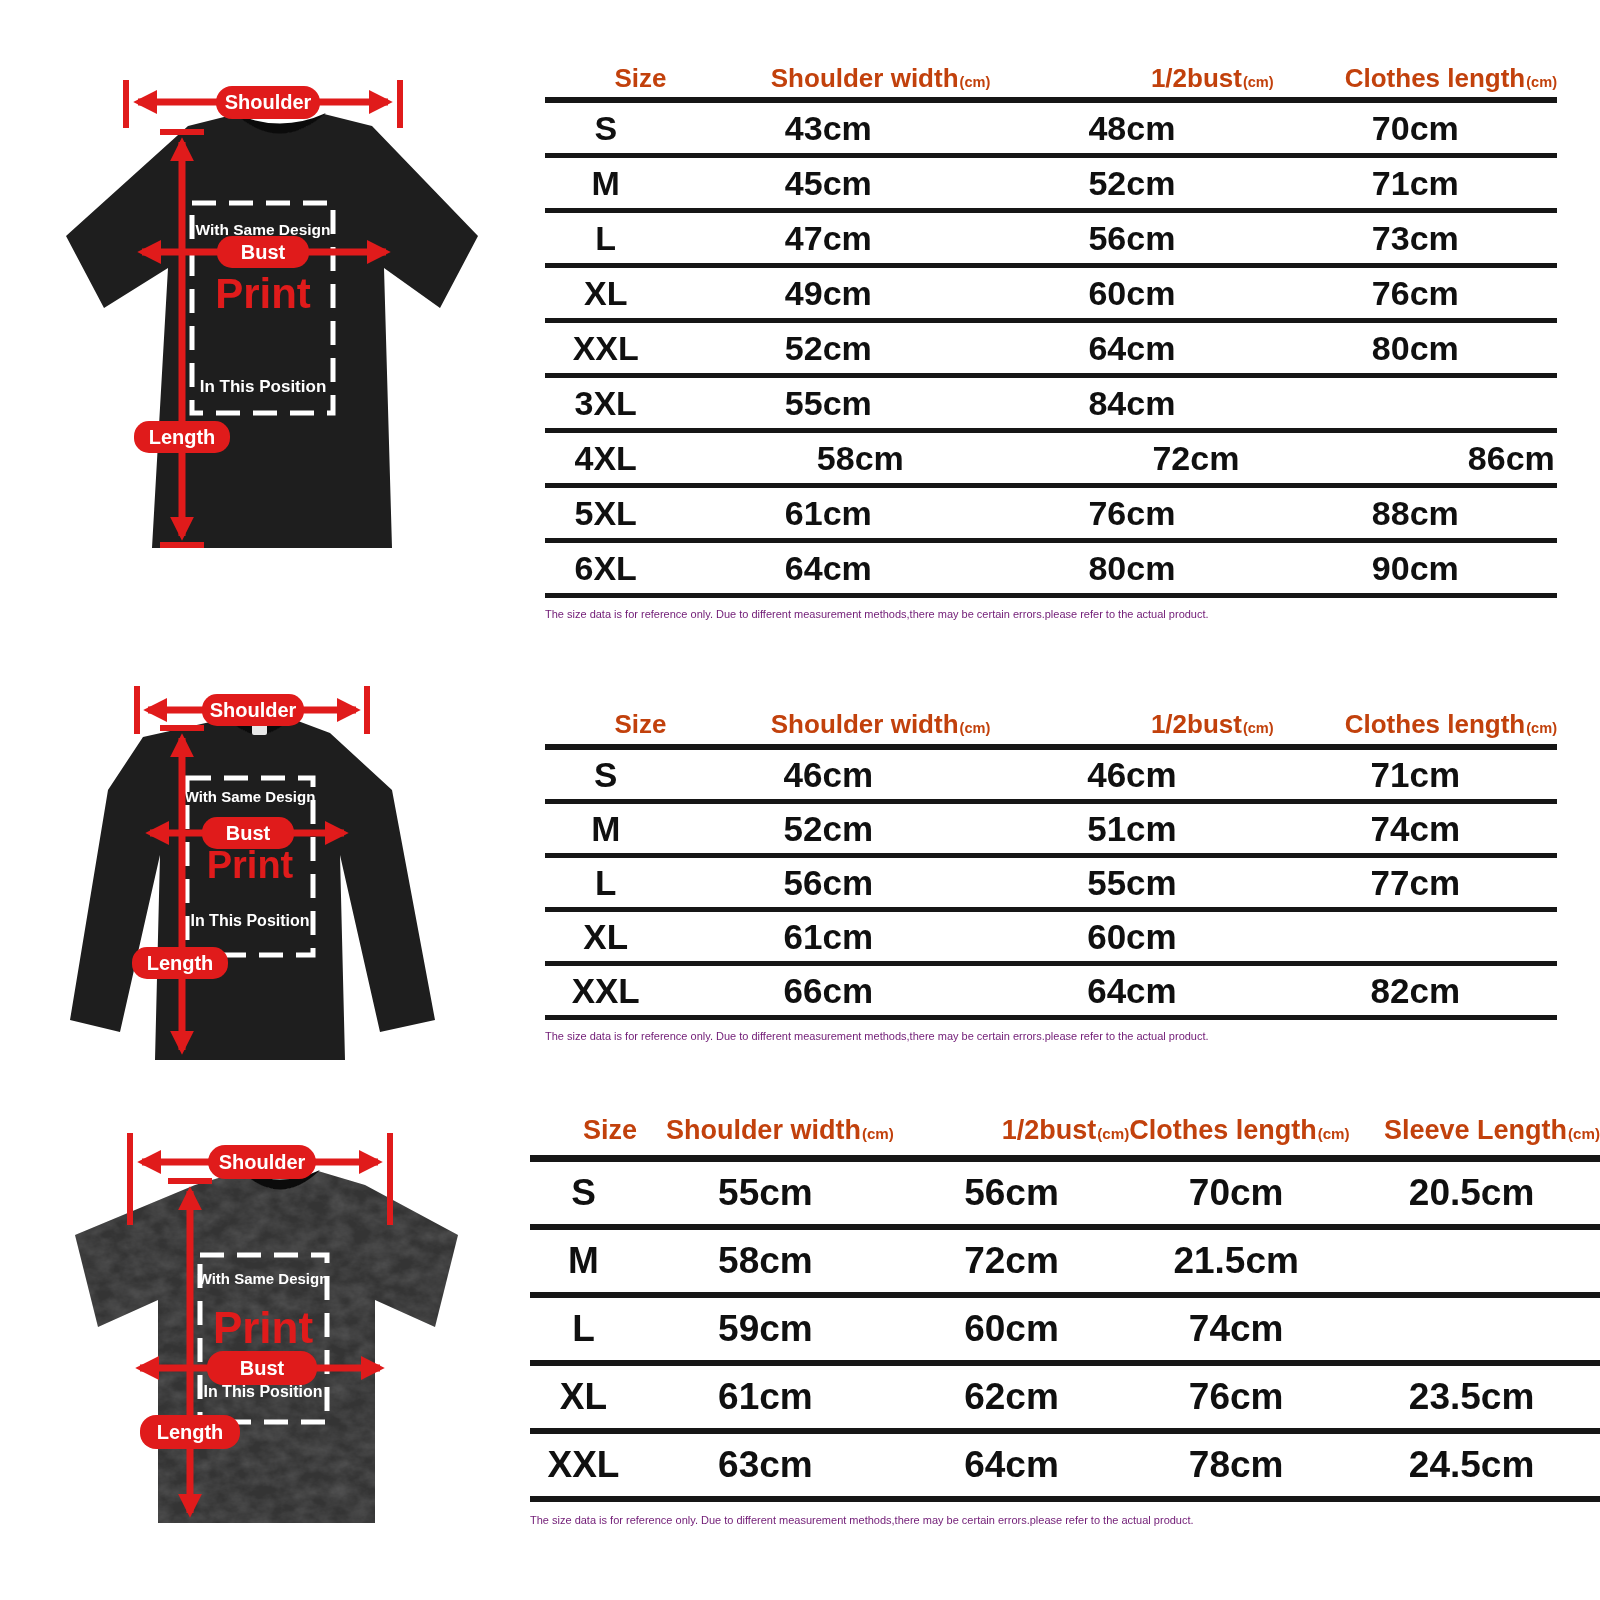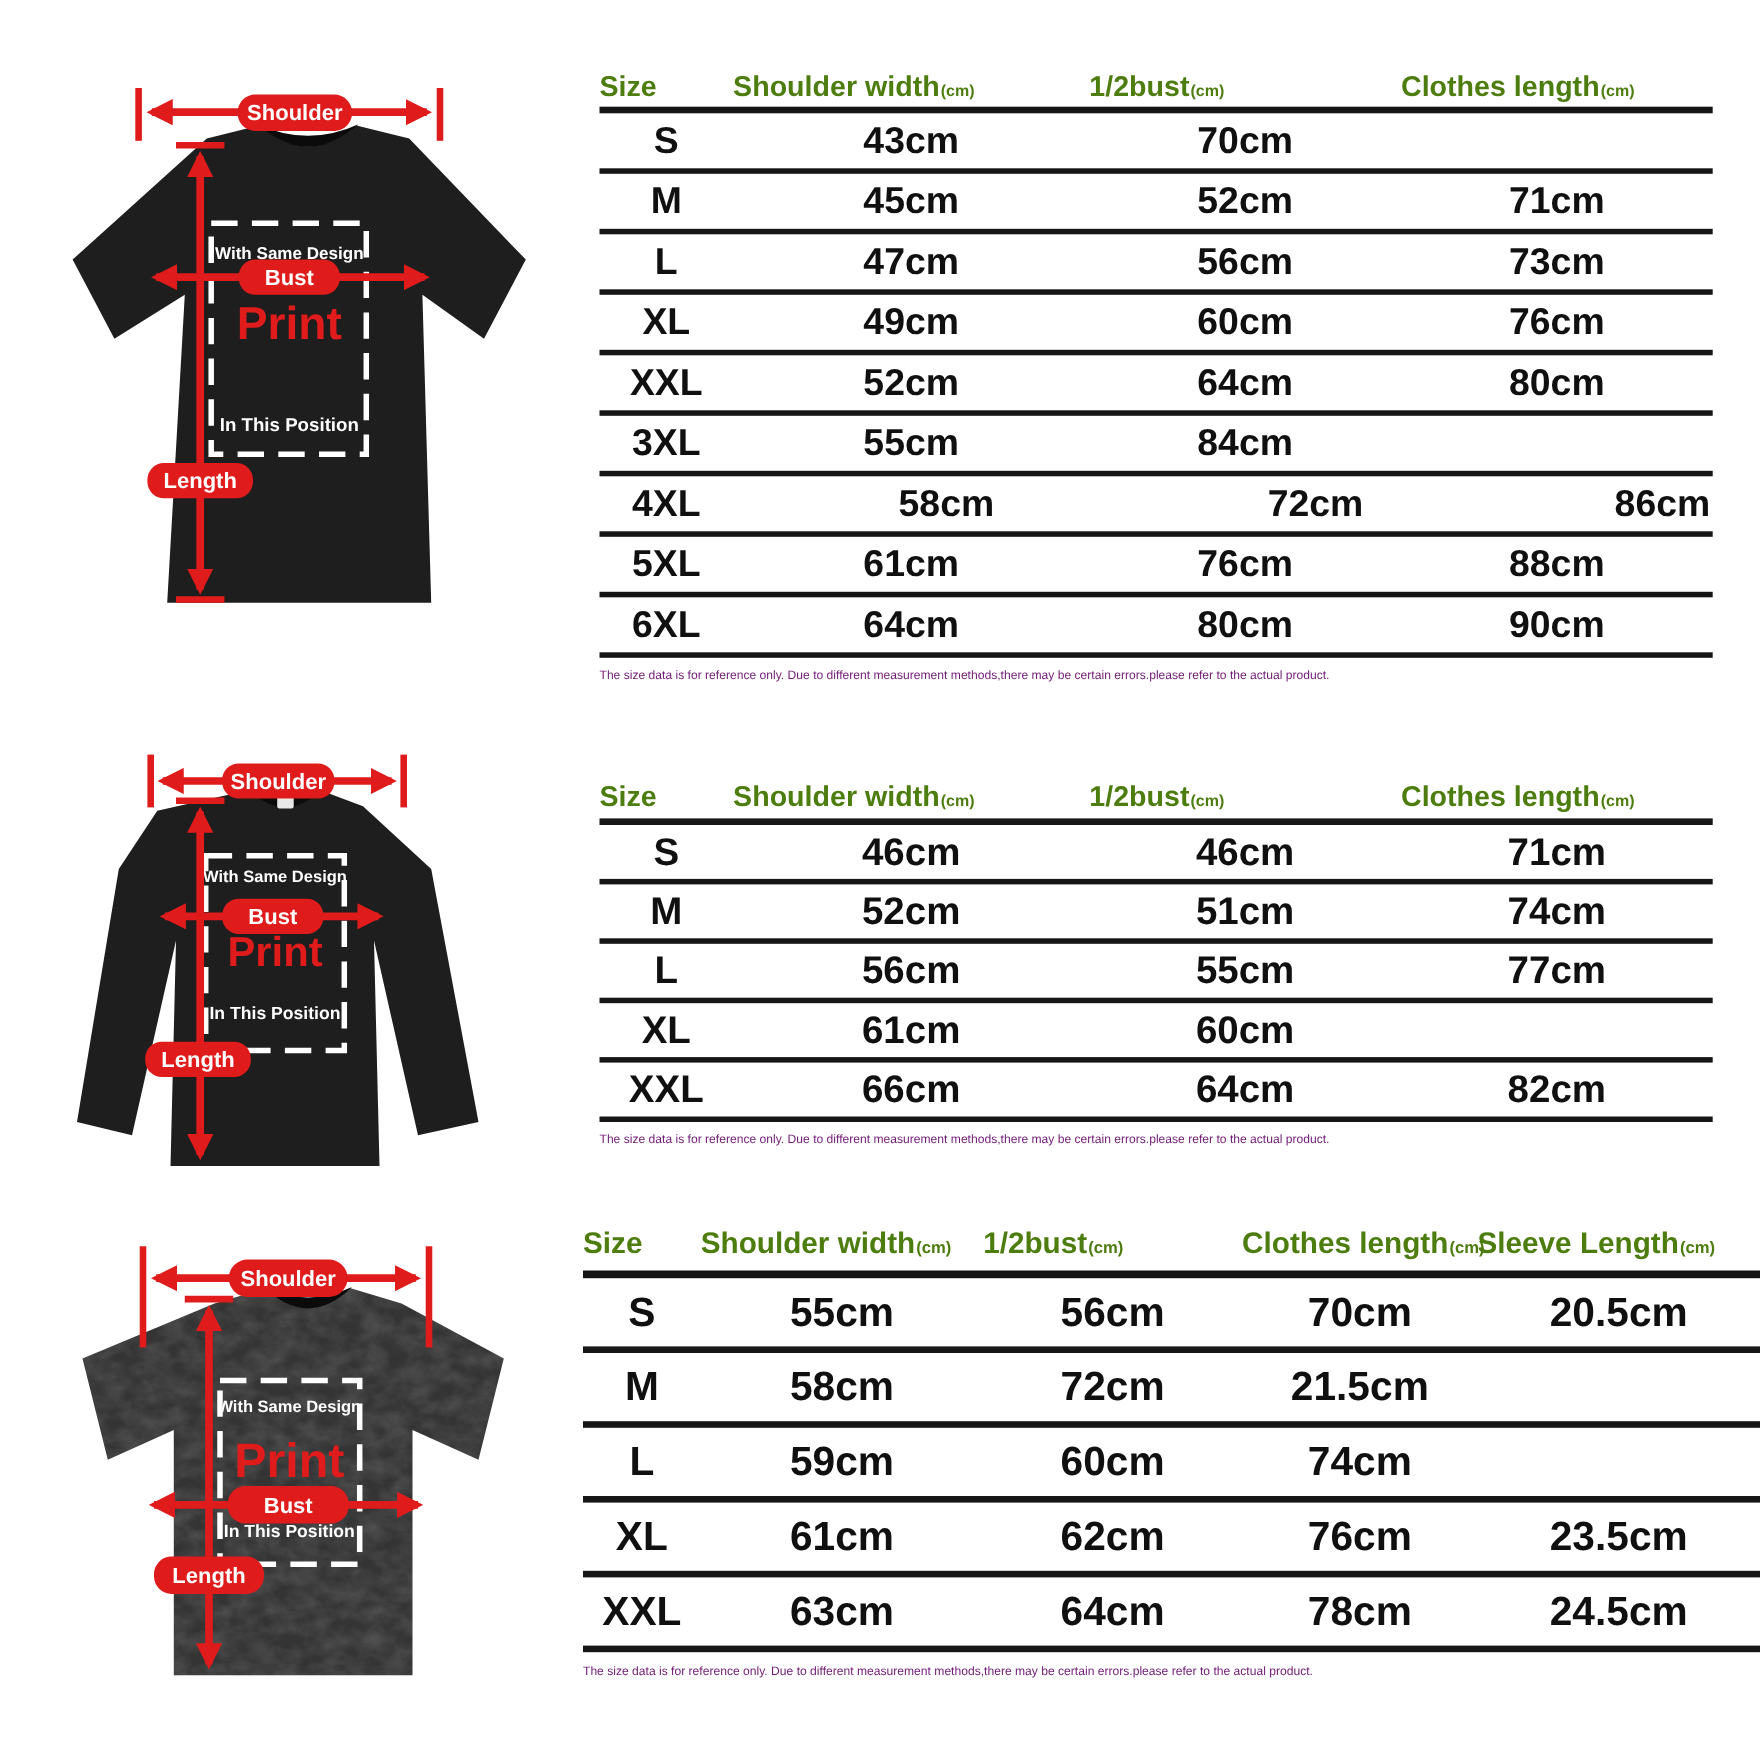--- a/index.html
+++ b/index.html
@@ -24,21 +24,21 @@
   .pill    { fill: var(--accent-red, #e01b1b); }
   .pilltext{ fill:#fff; font-size:20px; font-weight:700; text-anchor:middle; }
   .wt      { fill:#fff; font-weight:700; text-anchor:middle; }
   .printword { fill:var(--accent-red,#e01b1b); font-weight:700; text-anchor:middle; }
   .dashbox { fill:none; stroke:#fff; stroke-width:5; stroke-dasharray:24 13; }
 
   
   .sizetable { position:absolute; }
   .tr { display:grid; align-items:center; border-bottom:5px solid var(--line-black,#161616); }
   .th-row { border-bottom-width:6px; }
-  .th { text-align:left; font-weight:700; font-size:26px; color:#4d7c0f; white-space:nowrap; }
+  .th { text-align:right; font-weight:700; font-size:26px; color:#c2410c; white-space:nowrap; }
   .th .unit { font-size:0.56em; font-weight:700; margin-left:1px; }
   .td { text-align:center; font-weight:700; font-size:34px; color:#101010; }
 
   .t1 .th-row { height:43px; }
   .t1 .tr:not(.th-row) { height:55px; }
 
   .t2 .th-row { height:45px; }
   .t2 .tr:not(.th-row) { height:54px; }
   .t2 .td { font-size:35px; }
 
@@ -191,20 +191,21 @@
   <section class="sizetable t1" style="left:545px; top:60px; width:1012px">
       <div class="tr th-row" style="grid-template-columns: 12% 32% 28% 28%;">
         <div class="th"><span>Size</span></div>
         <div class="th"><span>Shoulder width</span><span class="unit">(cm)</span></div>
         <div class="th"><span>1/2bust</span><span class="unit">(cm)</span></div>
         <div class="th"><span>Clothes length</span><span class="unit">(cm)</span></div>
       </div>
       <div class="tr" style="grid-template-columns: 12% 32% 28% 28%;">
         <div class="td">S</div>
         <div class="td">43cm</div>
+        <div class="td">48cm</div>
         <div class="td">70cm</div>
       </div>
       <div class="tr" style="grid-template-columns: 12% 32% 28% 28%;">
         <div class="td">M</div>
         <div class="td">45cm</div>
         <div class="td">52cm</div>
         <div class="td">71cm</div>
       </div>
       <div class="tr" style="grid-template-columns: 12% 32% 28% 28%;">
         <div class="td">L</div>

